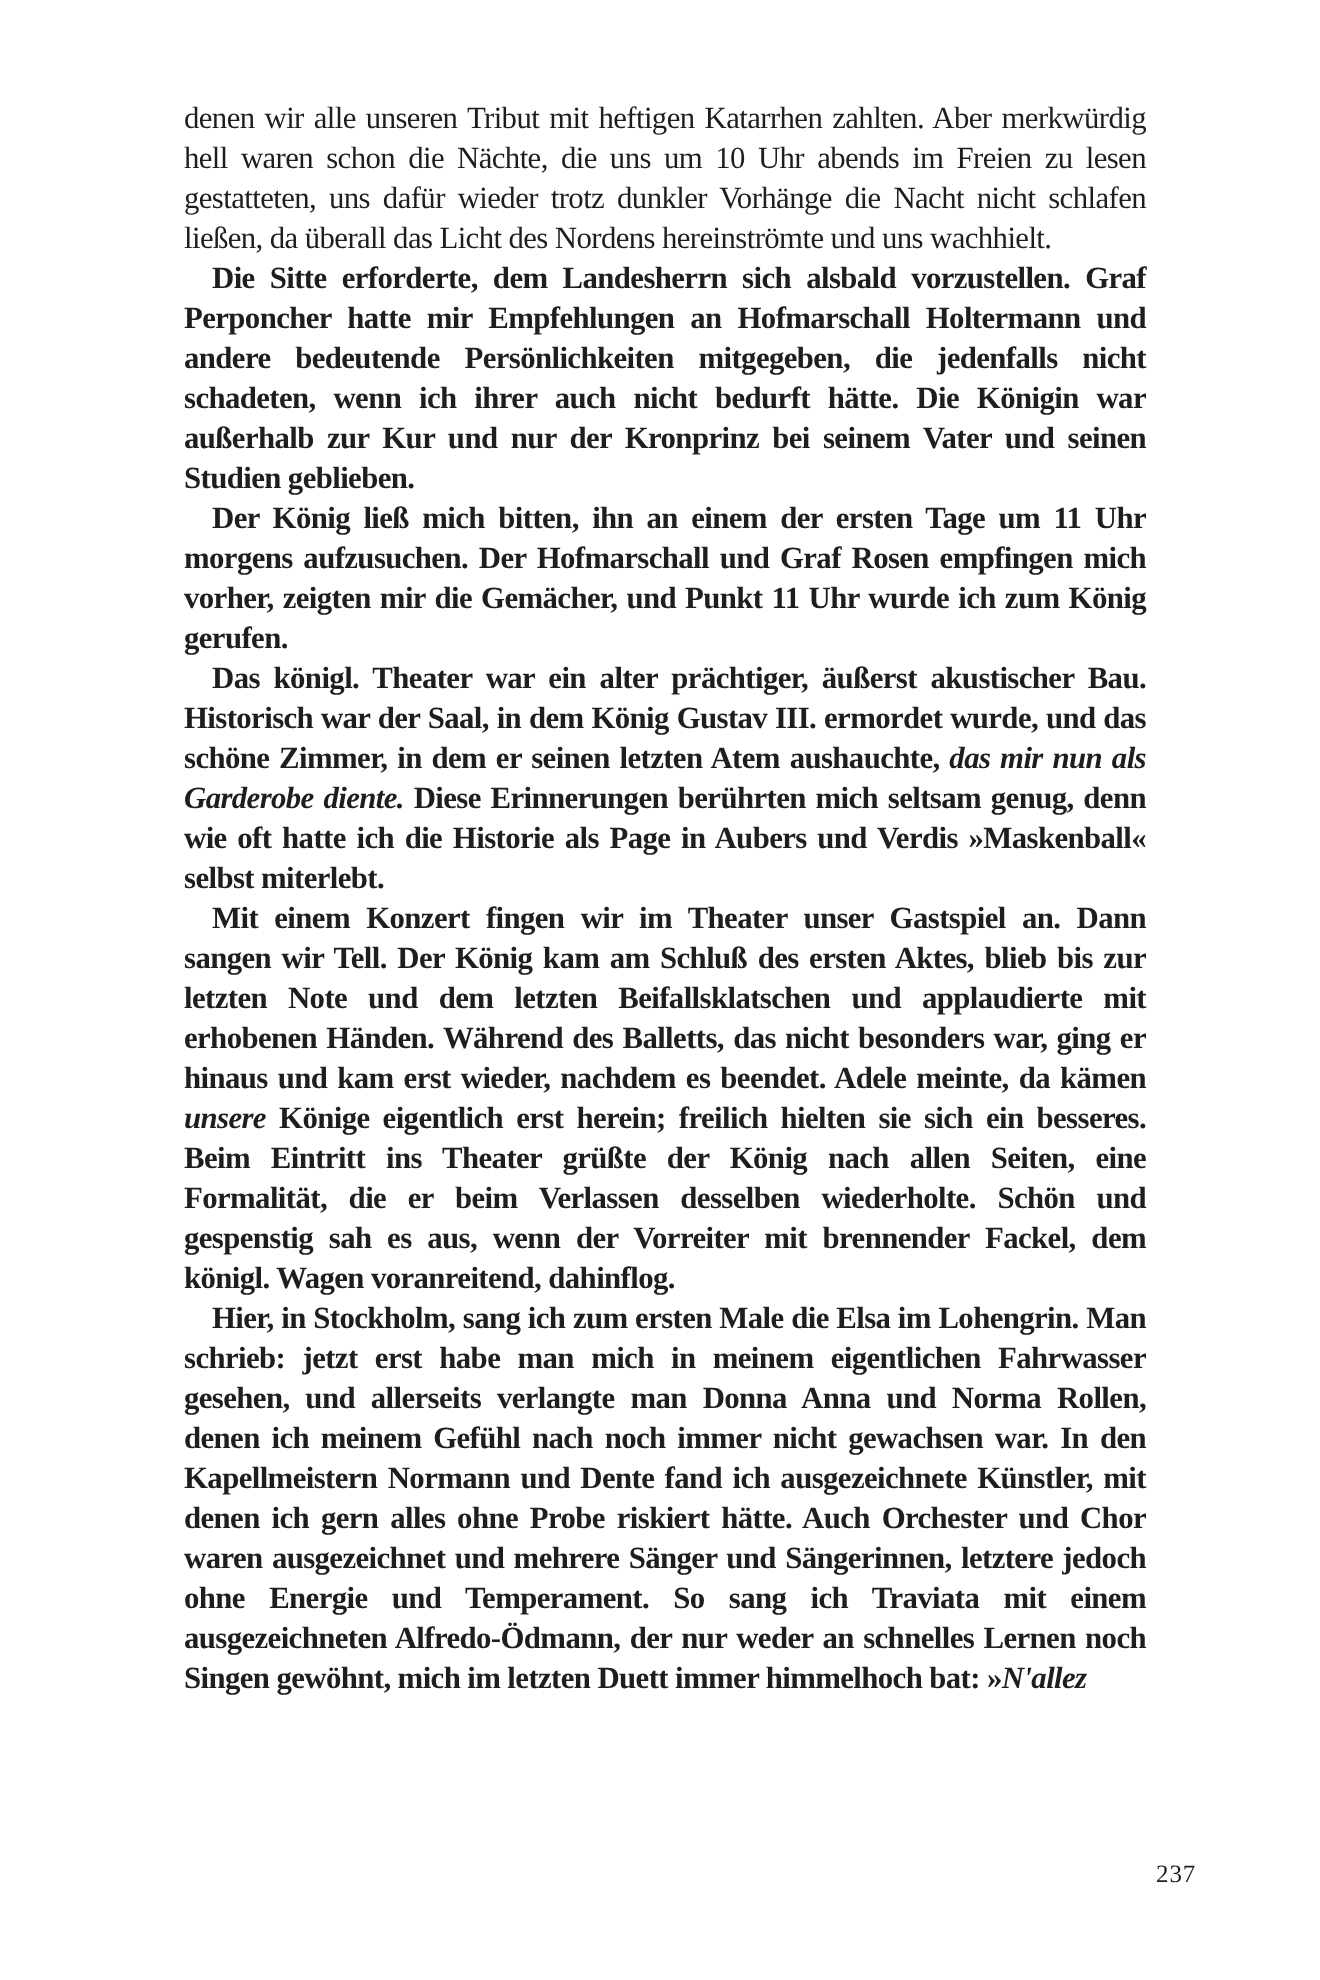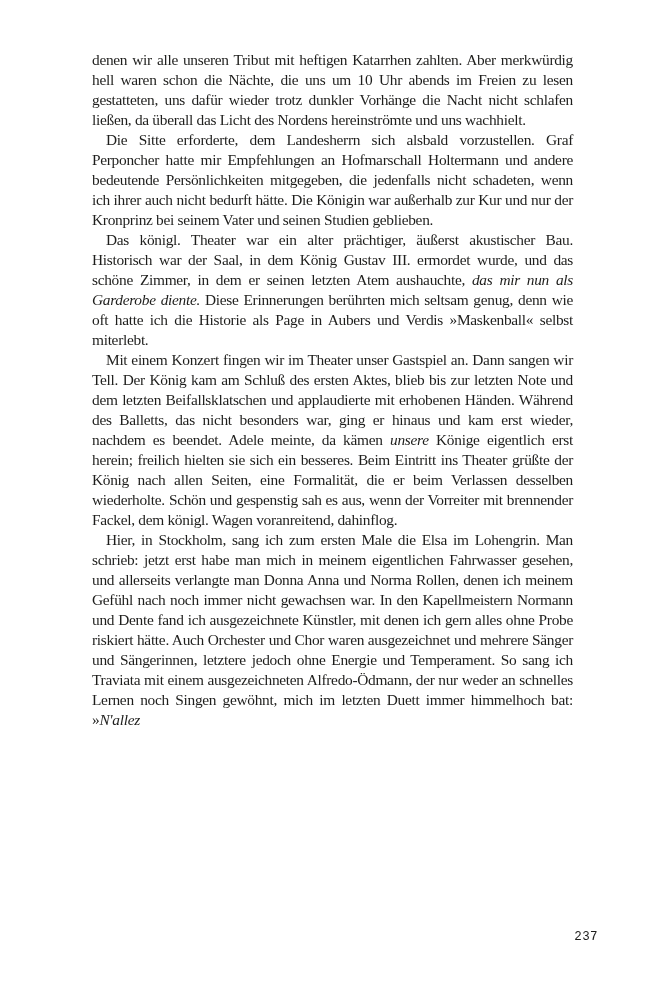--- a/index.html
+++ b/index.html
@@ -18,37 +18,37 @@
   .text-block {
     position: absolute;
     left: 92px; top: 50px;
     width: 481px;
     font-size: 15.4px;
     line-height: 20px;
     letter-spacing: -0.3px;
     text-align: justify;
   }
   .para { margin: 0; padding: 0; }
-  .para.indent { text-indent: 14px; }
+  .para.indent { text-indent: 14px; font-weight: bold; }
   .seg.italic { font-style: italic; }
   .folio {
     position: absolute;
     top: 930px; left: 560px;
     width: 38px;
     text-align: right;
     font-size: 12.5px;
     letter-spacing: 0.4px;
-    font-family: Liberation Mono, monospace;
   }
 </style>
 </head>
 <body>
 
 <div class="page" style="background: rgb(255, 255, 255); color: rgb(30, 30, 28);">
   <main class="text-block">
       <p class="para"><span class="seg">denen wir alle unseren Tribut mit heftigen Katarrhen zahlten. Aber merkwürdig hell waren schon die Nächte, die uns um 10 Uhr abends im Freien zu lesen gestatteten, uns dafür wieder trotz dunkler Vorhänge die Nacht nicht schlafen ließen, da überall das Licht des Nordens hereinströmte und uns wachhielt.</span></p>
       <p class="para indent"><span class="seg">Die Sitte erforderte, dem Landesherrn sich alsbald vorzustellen. Graf Perponcher hatte mir Empfehlungen an Hofmarschall Holtermann und andere bedeutende Persönlichkeiten mitgegeben, die jedenfalls nicht schadeten, wenn ich ihrer auch nicht bedurft hätte. Die Königin war außerhalb zur Kur und nur der Kronprinz bei seinem Vater und seinen Studien geblieben.</span></p>
+      <p class="para indent"><span class="seg">Der König ließ mich bitten, ihn an einem der ersten Tage um 11 Uhr morgens aufzusuchen. Der Hofmarschall und Graf Rosen empfingen mich vorher, zeigten mir die Gemächer, und Punkt 11 Uhr wurde ich zum König gerufen.</span></p>
       <p class="para indent"><span class="seg">Das königl. Theater war ein alter prächtiger, äußerst akustischer Bau. Historisch war der Saal, in dem König Gustav III. ermordet wurde, und das schöne Zimmer, in dem er seinen letzten Atem aushauchte, </span><span class="seg italic">das mir nun als Garderobe diente.</span><span class="seg"> Diese Erinnerungen berührten mich seltsam genug, denn wie oft hatte ich die Historie als Page in Aubers und Verdis »Maskenball« selbst miterlebt.</span></p>
       <p class="para indent"><span class="seg">Mit einem Konzert fingen wir im Theater unser Gastspiel an. Dann sangen wir Tell. Der König kam am Schluß des ersten Aktes, blieb bis zur letzten Note und dem letzten Beifallsklatschen und applaudierte mit erhobenen Händen. Während des Balletts, das nicht besonders war, ging er hinaus und kam erst wieder, nachdem es beendet. Adele meinte, da kämen </span><span class="seg italic">unsere</span><span class="seg"> Könige eigentlich erst herein; freilich hielten sie sich ein besseres. Beim Eintritt ins Theater grüßte der König nach allen Seiten, eine Formalität, die er beim Verlassen desselben wiederholte. Schön und gespenstig sah es aus, wenn der Vorreiter mit brennender Fackel, dem königl. Wagen voranreitend, dahinflog.</span></p>
       <p class="para indent"><span class="seg">Hier, in Stockholm, sang ich zum ersten Male die Elsa im Lohengrin. Man schrieb: jetzt erst habe man mich in meinem eigentlichen Fahrwasser gesehen, und allerseits verlangte man Donna Anna und Norma Rollen, denen ich meinem Gefühl nach noch immer nicht gewachsen war. In den Kapellmeistern Normann und Dente fand ich ausgezeichnete Künstler, mit denen ich gern alles ohne Probe riskiert hätte. Auch Orchester und Chor waren ausgezeichnet und mehrere Sänger und Sängerinnen, letztere jedoch ohne Energie und Temperament. So sang ich Traviata mit einem ausgezeichneten Alfredo-Ödmann, der nur weder an schnelles Lernen noch Singen gewöhnt, mich im letzten Duett immer himmelhoch bat: »</span><span class="seg italic">N'allez</span></p>
     </main>
   <div class="folio">237</div>
 </div>
 
 </body></html>

